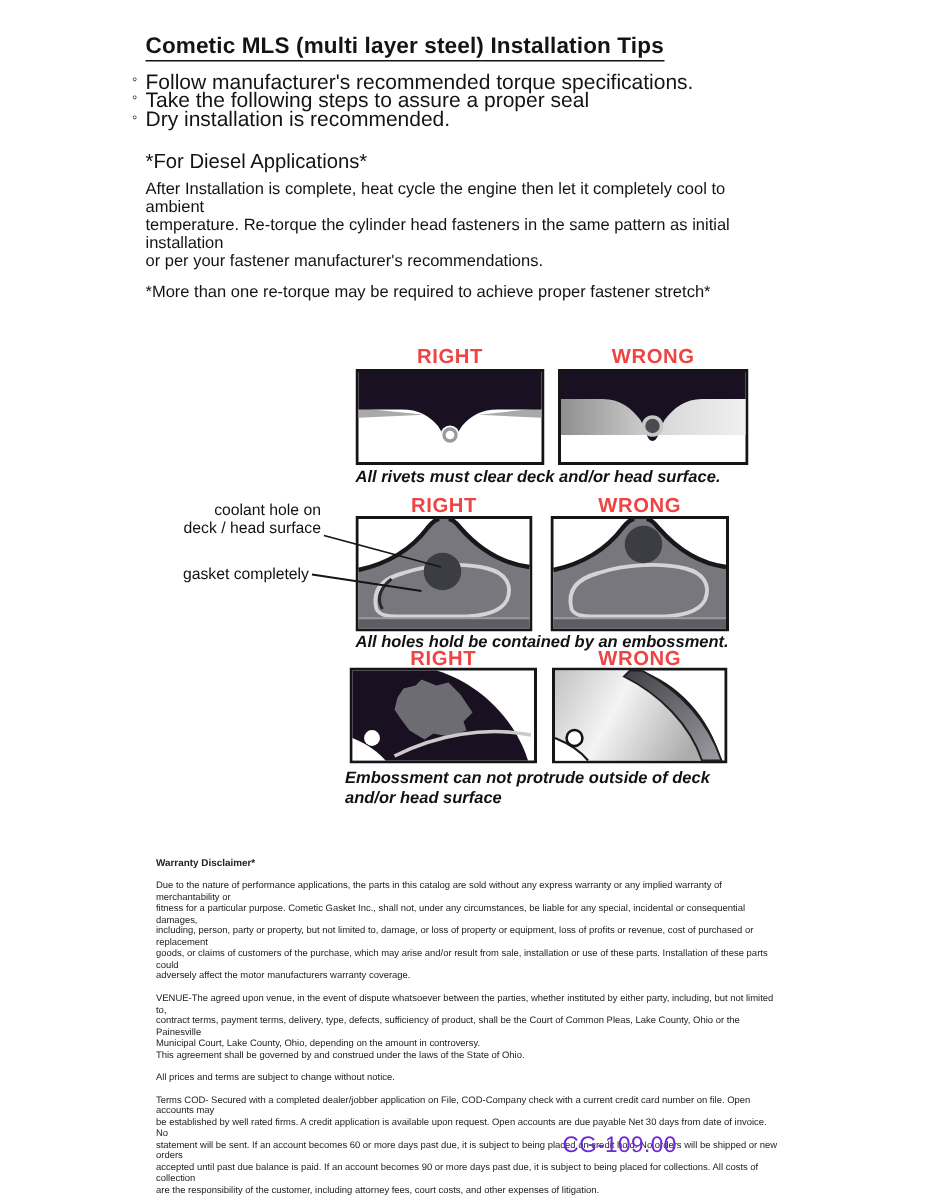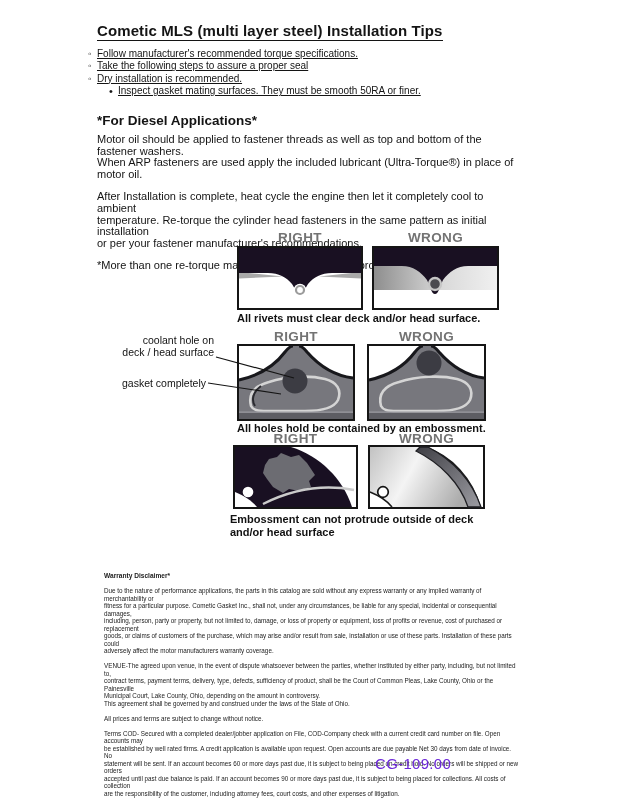--- a/index.html
+++ b/index.html
@@ -7,56 +7,53 @@
     position:relative;width:618px;height:800px;background:#ffffff;
     font-family:"Liberation Sans", sans-serif;color:#141414;overflow:hidden;
   }
   .pre{white-space:pre-line;}
   
   .top-text{position:absolute;left:88px;top:22px;width:432px;}
   .title{
     display:inline-block;margin:0 0 7px 9px;font-size:15px;font-weight:bold;
     border-bottom:1.6px solid #141414;padding-bottom:1px;letter-spacing:.1px;
   }
-  .bullets{list-style:none;margin:0;padding:0;font-size:10px;line-height:12.4px;text-decoration:underline;}
+  .bullets{list-style:none;margin:0;padding:0;font-size:14px;line-height:12.4px;}
   .bullets li{position:relative;padding-left:9px;}
   .bullets li::before{content:"◦";position:absolute;left:0;top:0;font-size:10px;}
   .bullets li.sub{padding-left:30px;}
   .bullets li.sub::before{content:"•";left:21px;font-size:11px;}
-  .diesel-heading{font-size:13.5px;font-weight:bold;margin:15px 0 6px 9px;}
+  .diesel-heading{font-size:13.5px;font-weight:normal;margin:15px 0 6px 9px;}
   .para{font-size:11px;line-height:11.9px;margin:0 0 9.5px 9px;}
   
-  .dlabel{position:absolute;font-size:13.5px;font-weight:bold;text-align:center;letter-spacing:.4px;color:#737373;}
+  .dlabel{position:absolute;font-size:13.5px;font-weight:bold;text-align:center;letter-spacing:.4px;color:#ef4444;}
   .dpanel{position:absolute;}
-  .dcaption{position:absolute;font-size:11px;font-weight:bold;color:#121212;line-height:13px;}
+  .dcaption{position:absolute;font-size:11px;font-weight:bold;color:#121212;line-height:13px;font-style:italic;}
   .side-label{position:absolute;font-size:10.5px;line-height:11.6px;text-align:right;color:#121212;}
   .leaders{position:absolute;left:0;top:0;pointer-events:none;}
   
   .disclaimer{position:absolute;left:104px;top:572px;width:416px;font-size:6.3px;line-height:7.5px;color:#222;}
   .disclaimer h3{font-size:6.6px;margin:0 0 7.5px 0;}
   .disclaimer p{margin:0 0 7.5px 0;}
   
   .footer-code{position:absolute;left:375px;top:755px;width:110px;text-align:left;font-size:15px;color:#6d28d9;letter-spacing:.3px;}
 </style>
 </head>
 <body>
 
 <div class="page">
 
   <div class="top-text">
     <h1 class="title">Cometic MLS (multi layer steel) Installation Tips</h1>
     <ul class="bullets">
       <li>Follow manufacturer's recommended torque specifications.</li>
       <li>Take the following steps to assure a proper seal</li>
       <li>Dry installation is recommended.</li>
-      <li class="sub">Inspect gasket mating surfaces.  They must be smooth 50RA or finer.</li>
     </ul>
     <h2 class="diesel-heading">*For Diesel Applications*</h2>
-    <p class="para pre">Motor oil should be applied to fastener threads as well as top and bottom of the fastener washers.
-When ARP fasteners are used apply the included lubricant (Ultra-Torque®) in place of motor oil.</p>
     <p class="para pre">After Installation is complete, heat cycle the engine then let it completely cool to ambient
 temperature. Re-torque the cylinder head fasteners in the same pattern as initial installation
 or per your fastener manufacturer's recommendations.</p>
     <p class="para">*More than one re-torque may be required to achieve proper fastener stretch*</p>
   </div>
 
   <div class="dlabel" style="left:237px;top:230px;width:126px;">RIGHT</div>
   <div class="dlabel" style="left:372px;top:230px;width:127px;">WRONG</div>
 
   <svg class="dpanel" style="left:237px;top:246px;" width="126" height="64" viewBox="0 0 126 64">

